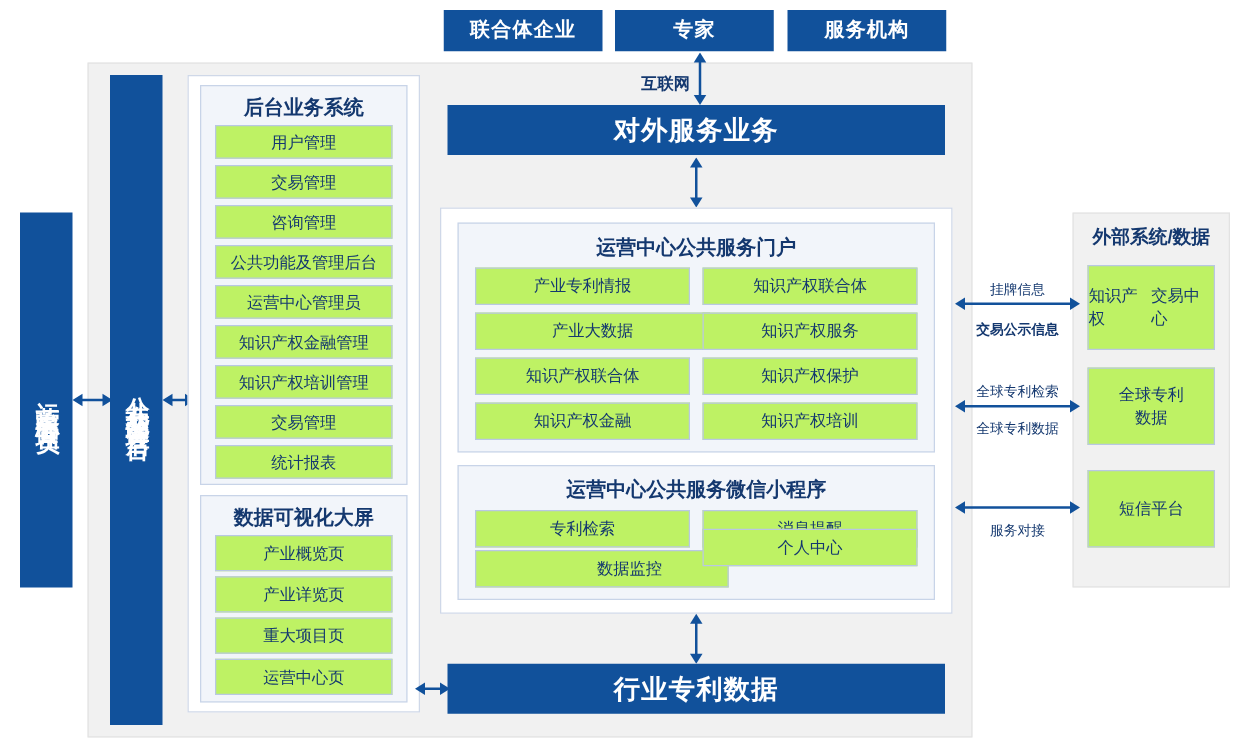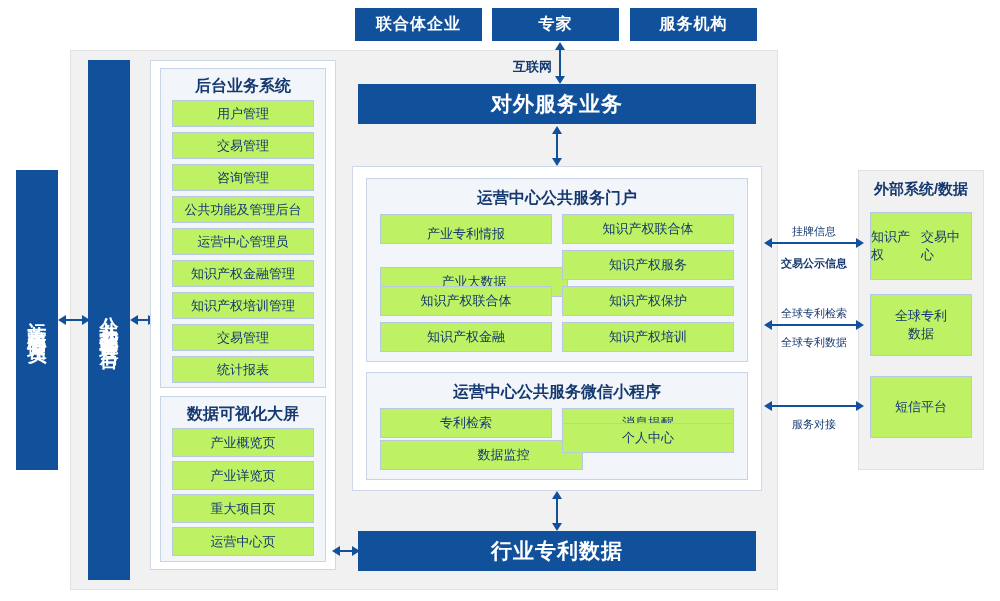--- a/index.html
+++ b/index.html
@@ -93,27 +93,27 @@
     <line x1="10" y1="7" x2="10" y2="33" stroke="#11519b" stroke-width="2"></line>
     <polygon points="10,0 5,8 15,8" fill="#11519b"></polygon>
     <polygon points="10,40 5,32 15,32" fill="#11519b"></polygon>
   </svg>
 </div>
 
 <div class="abs white-panel" style="left:352px;top:166px;width:410px;height:325px;"></div>
 
 <div class="abs group-box" style="left:366px;top:178px;width:382px;height:184px;"></div>
 <div class="abs grp-title" style="left:366px;top:188px;width:382px;">运营中心公共服务门户</div>
-<div class="abs cell" style="left:380px;top:214px;width:172px;height:30px;align-items:flex-end;">
+<div class="abs cell" style="left:380px;top:214px;width:172px;height:30px;">
     <span>产业专利情报</span>
   </div>
 <div class="abs cell" style="left:562px;top:214px;width:172px;height:30px;">
     <span>知识产权联合体</span>
   </div>
-<div class="abs cell" style="left:380px;top:267px;width:188px;height:30px;">
+<div class="abs cell" style="left:380px;top:250px;width:188px;height:30px;">
     <span>产业大数据</span>
   </div>
 <div class="abs cell" style="left:562px;top:250px;width:172px;height:30px;">
     <span>知识产权服务</span>
   </div>
 <div class="abs cell" style="left:380px;top:286px;width:172px;height:30px;">
     <span>知识产权联合体</span>
   </div>
 <div class="abs cell" style="left:562px;top:286px;width:172px;height:30px;">
     <span>知识产权保护</span>

